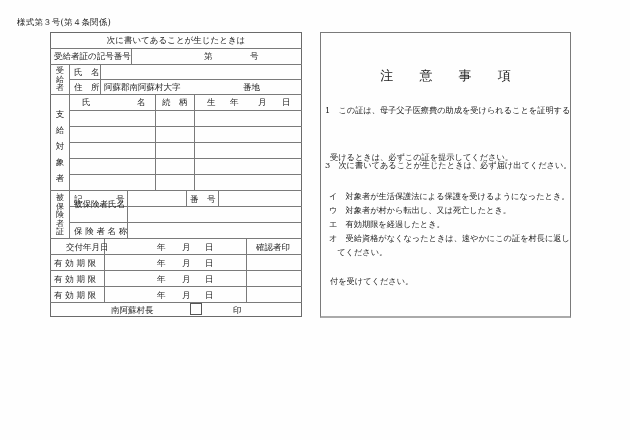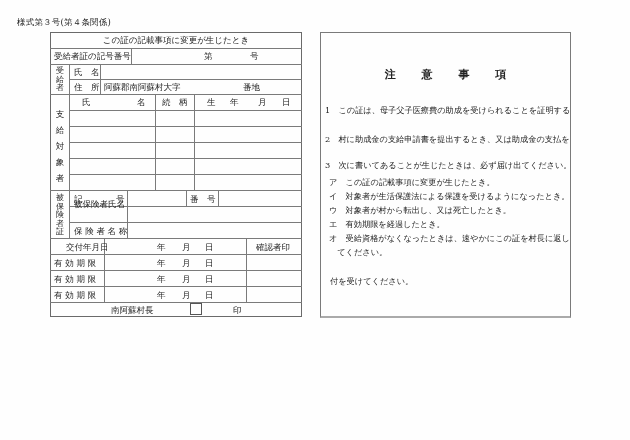--- a/index.html
+++ b/index.html
@@ -8,21 +8,21 @@
   .abs { position:absolute; }
   .form-no { left:17px; top:17px; font-size:8.5px; letter-spacing:0.2px; }
   .tbl { position:absolute; left:50px; top:32px; width:252px; height:285px;
          border:1px solid #6a6a6a; box-sizing:border-box; }
   .hl { position:absolute; height:1px; background:#7a7a7a; }
   .vl { position:absolute; width:1px; background:#7a7a7a; }
   .t { position:absolute; font-size:8.5px; white-space:nowrap; line-height:1; }
   .vt { position:absolute; font-size:8.5px; line-height:1; width:12px; text-align:center; }
   .notes { position:absolute; left:320px; top:32px; width:251px; height:286px;
            border:1px solid #7a7a7a; border-bottom:2px solid #aaa; box-sizing:border-box; }
-  .notes-title { position:absolute; left:0; right:0; top:34px; text-align:center; font-size:11px; word-spacing:22px;font-weight:bold; }
+  .notes-title { position:absolute; left:0; right:0; top:34px; text-align:center; font-size:13px; word-spacing:22px; }
   .note-line { position:absolute; left:4px; font-size:8.2px; white-space:nowrap; line-height:1; }
   .seal-box { position:absolute; left:190px; top:303px; width:10px; height:10px; border:1px solid #555; }
 </style>
 </head>
 <body>
 
 <div class="abs form-no">様式第３号(第４条関係)</div>
 
 <div class="tbl"></div>
 
@@ -48,21 +48,21 @@
 <div class="vl" style="left:69px;top:64px;height:174px"></div>
 <div class="vl" style="left:100px;top:64px;height:30px"></div>
 <div class="vl" style="left:155px;top:94px;height:96px"></div>
 <div class="vl" style="left:194px;top:94px;height:96px"></div>
 <div class="vl" style="left:127px;top:190px;height:48px"></div>
 <div class="vl" style="left:186px;top:190px;height:16px"></div>
 <div class="vl" style="left:218px;top:190px;height:16px"></div>
 <div class="vl" style="left:104px;top:238px;height:64px"></div>
 <div class="vl" style="left:246px;top:238px;height:64px"></div>
 
-<div class="t" style="left:50px;width:252px;text-align:center;top:36px">この証の記載事項に変更が生じたとき</div>
+<div class="t" style="left:50px;width:252px;text-align:center;top:36px">次に書いてあることが生じたときは</div>
 
 <div class="t" style="left:54px;top:52px">受給者証の記号番号</div>
 <div class="t" style="left:204px;top:52px">第</div>
 <div class="t" style="left:250px;top:52px">号</div>
 
 <div class="vt" style="left:54px;top:67px;line-height:8.5px;font-size:8px">
   <div>受</div>
   <div>給</div>
   <div>者</div>
 </div>
@@ -130,22 +130,21 @@
 <div class="t" style="left:182px;top:291px">月</div>
 <div class="t" style="left:205px;top:291px">日</div>
 
 <div class="t" style="left:111px;top:306px">南阿蘇村長</div>
 <div class="seal-box"></div>
 <div class="t" style="left:233px;top:306px">印</div>
 
 <div class="notes">
   <div class="notes-title">注 意 事 項</div>
   <div class="note-line" style="top:73px">1　この証は、母子父子医療費の助成を受けられることを証明する</div>
-  <div class="note-line" style="top:102px">2　村に助成金の支給申請書を提出するとき、又は助成金の支払を</div>
+  <div class="note-line" style="top:120px;left:9px">受けるときは、必ずこの証を提示してください。</div>
   <div class="note-line" style="top:128px">3　次に書いてあることが生じたときは、必ず届け出てください。</div>
-  <div class="note-line" style="top:145px;left:8px">ア　この証の記載事項に変更が生じたとき。</div>
   <div class="note-line" style="top:159px;left:8px">イ　対象者が生活保護法による保護を受けるようになったとき。</div>
   <div class="note-line" style="top:173px;left:8px">ウ　対象者が村から転出し、又は死亡したとき。</div>
   <div class="note-line" style="top:187px;left:8px">エ　有効期限を経過したとき。</div>
   <div class="note-line" style="top:201px;left:8px">オ　受給資格がなくなったときは、速やかにこの証を村長に返し</div>
   <div class="note-line" style="top:215px;left:8px">　てください。</div>
   <div class="note-line" style="top:244px;left:9px">付を受けてください。</div>
 </div>
 
 </body></html>

